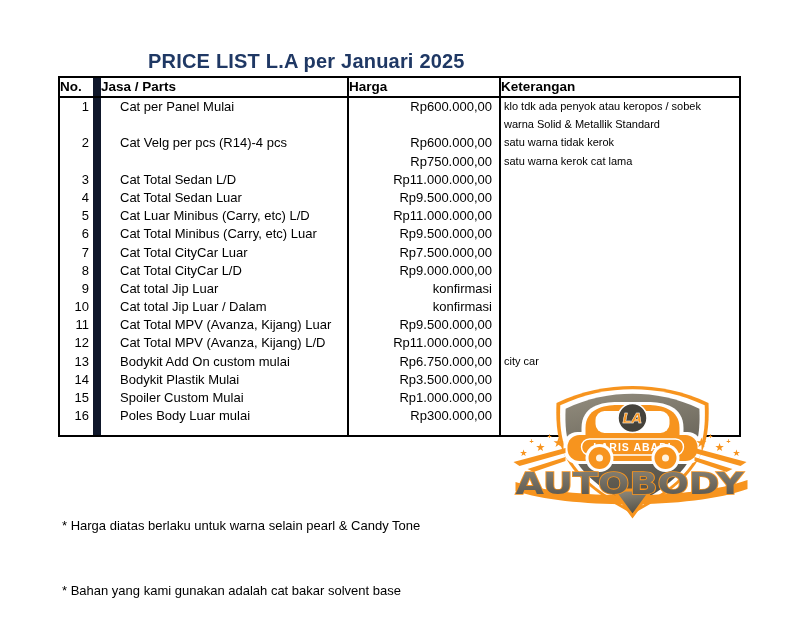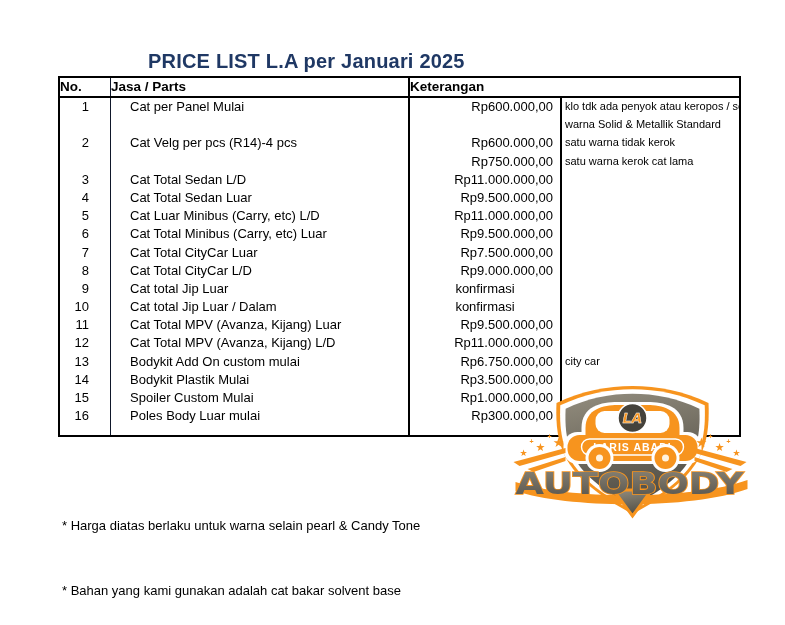--- a/index.html
+++ b/index.html
@@ -17,49 +17,50 @@
     border:2px solid #000;box-sizing:border-box;
     display:flex;flex-direction:column;background:#fff;
   }
   .thead{
     display:flex;height:20px;min-height:20px;border-bottom:2px solid #000;
     font-weight:bold;font-size:13.5px;align-items:center;box-sizing:border-box;
   }
   .thead .cell{line-height:18px;}
   .cell{box-sizing:border-box;overflow:hidden;white-space:nowrap;}
   .c-no{width:33px;}
-  .c-jasa{width:298px;border-left:1px solid #0f172a;margin-left:17px;}
+  .c-jasa{width:254px;border-left:8px solid #0f172a;}
   .c-harga{width:152px;border-left:2px solid #000;}
   .c-ket{flex:1;border-left:2px solid #000;}
   .trow{
     display:flex;height:18.2px;min-height:18.2px;font-size:13px;line-height:18.2px;
   }
   .trow.filler{flex:1;height:auto;min-height:0;}
   .trow .c-no{text-align:right;padding-right:4px;}
   .trow .c-jasa{padding-left:19px;}
   .trow .c-harga{display:flex;justify-content:flex-end;padding:0 7px;}
-  .trow .c-harga.center{justify-content:center;}
+  .trow .c-harga.center{}
   .trow .c-ket{font-size:11px;padding-left:3px;line-height:17px;}
   .notes{
     position:absolute;left:62px;top:471px;font-size:13px;line-height:21.8px;
     white-space:pre;
   }
   .logo{position:absolute;left:505px;top:378px;width:250px;height:146px;}
 </style>
 </head>
 <body>
 
 <div class="page">
 
   <div class="title">PRICE LIST L.A per Januari 2025</div>
 
   <div class="pricetable">
     <div class="thead">
       <div class="cell c-no">No.</div>
       <div class="cell c-jasa">Jasa / Parts</div>
+      <div class="cell c-harga">Harga</div>
       <div class="cell c-ket">Keterangan</div>
     </div>
     <div id="tbody">
         <div class="trow">
           <div class="cell c-no">1</div>
           <div class="cell c-jasa">Cat per Panel Mulai</div>
           <div class="cell c-harga">
             <span>Rp</span>
             <span>600.000,00</span>
           </div>

